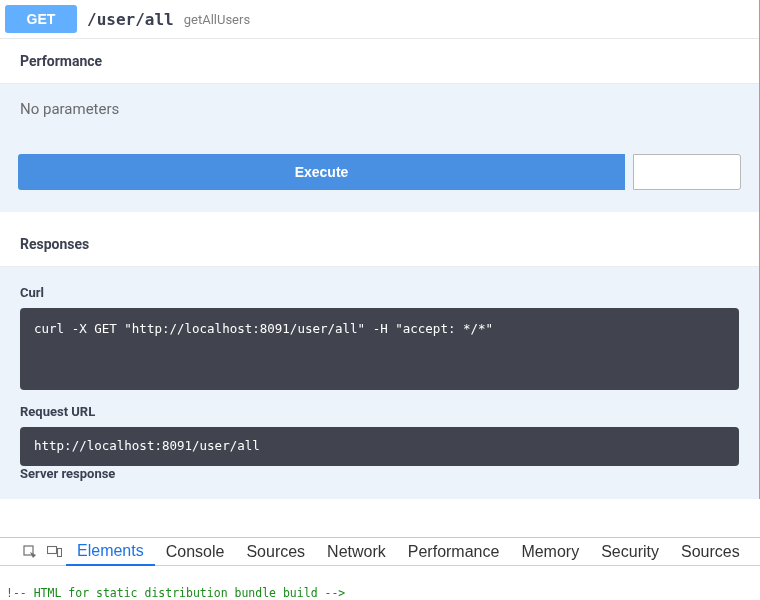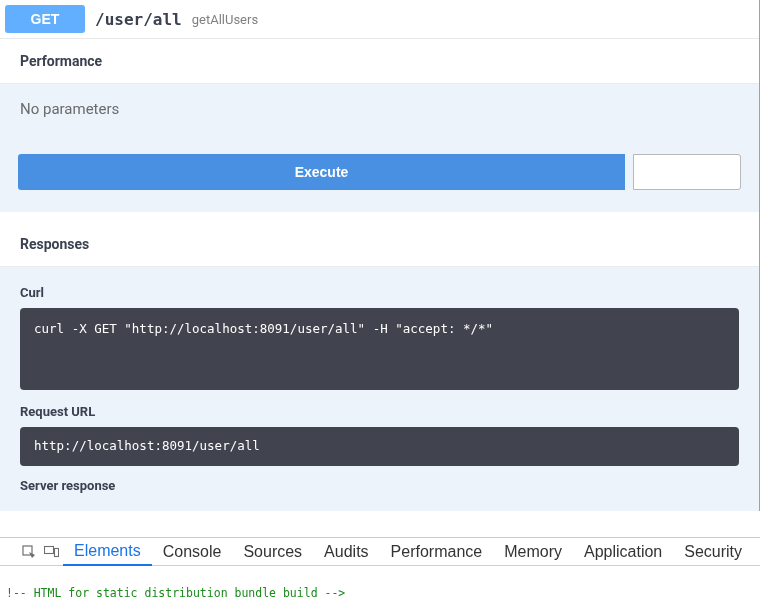--- a/index.html
+++ b/index.html
@@ -25,21 +25,21 @@
     align-items: center;
     padding: 5px;
     background: #fff;
     border-bottom: 1px solid #e8e8e8;
   }
   .method-badge {
     background: #61affe;
     color: #fff;
     font-weight: 700;
     padding: 6px 0;
-    width: 80px;
+    width: 72px;
     text-align: center;
     border-radius: 3px;
     font-size: 14px;
     font-family: sans-serif;
   }
   .path {
     font-family: monospace;
     font-size: 16px;
     font-weight: 600;
     color: #3b4151;
@@ -107,21 +107,21 @@
     color: #fff;
     font-family: Consolas, Monaco, monospace;
     font-size: 12.5px;
     padding: 12px 14px;
     border-radius: 4px;
     white-space: pre;
     overflow: hidden;
     line-height: 1.5;
   }
   .curl-block { min-height: 82px; margin-bottom: 14px; }
-  .url-block { padding: 10px 14px; margin-bottom: 12px;}
+  .url-block { padding: 10px 14px; }
   .devtools {
     position: absolute;
     left: 0; right: 0; bottom: 0;
     background: #fff;
     border-top: 1px solid #cacaca;
     font-family: "Segoe UI", Arial, sans-serif;
   }
   .devtools-tabs {
     display: flex;
     align-items: center;
@@ -207,23 +207,22 @@
     </span>
     <span class="dt-icon">
       <svg width="15" height="13" viewBox="0 0 15 13">
           <rect x="0.5" y="1.5" width="9" height="7" fill="none" stroke="#6e6e6e" stroke-width="1.1"></rect>
           <rect x="10.5" y="3.5" width="4" height="8" fill="none" stroke="#6e6e6e" stroke-width="1.1"></rect>
         </svg>
     </span>
     <span class="dt-tab active">Elements</span>
     <span class="dt-tab">Console</span>
     <span class="dt-tab">Sources</span>
-    <span class="dt-tab">Audits</span>
+    <span class="dt-tab">Network</span>
     <span class="dt-tab">Performance</span>
     <span class="dt-tab">Memory</span>
-    <span class="dt-tab">Application</span>
     <span class="dt-tab">Security</span>
     <span class="dt-tab">Sources</span>
   </div>
   <div class="dt-content">
     <span class="dt-comment">!-- HTML for static distribution bundle build --&gt;</span>
   </div>
 </div>
 
 </body></html>

